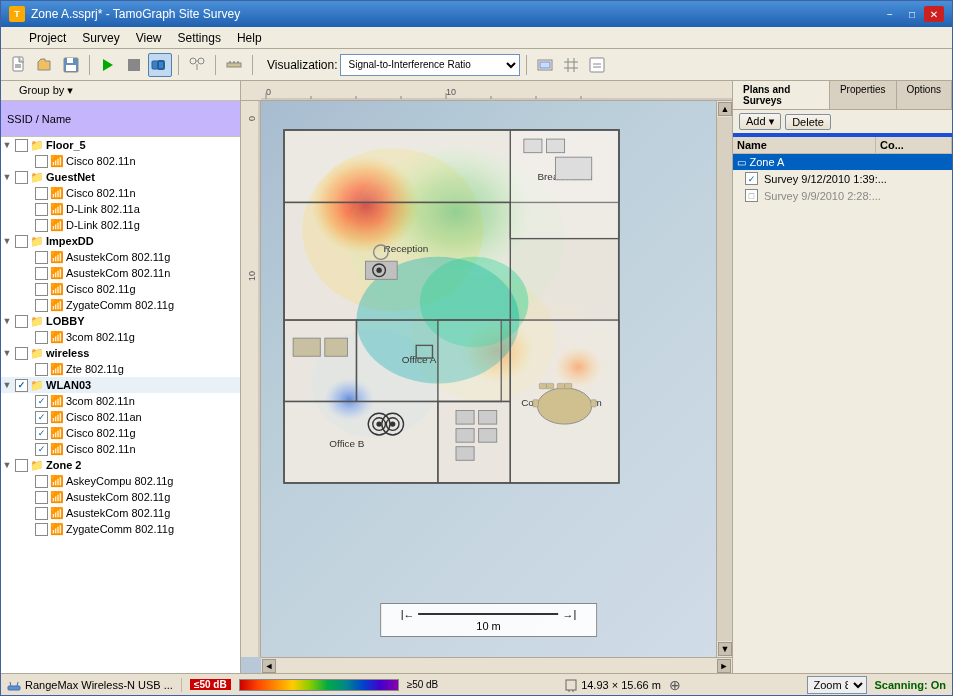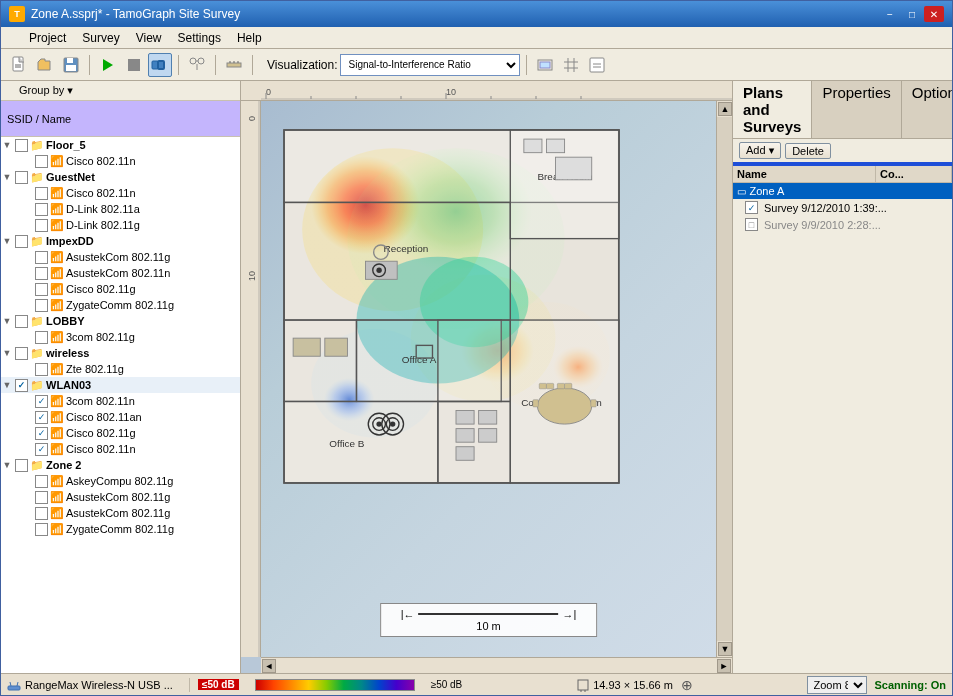--- a/index.html
+++ b/index.html
@@ -173,21 +173,21 @@
       display: flex;
       flex-direction: column;
     }
     .right-tabs {
       display: flex;
       background: #e0d8c8;
       border-bottom: 1px solid #b0a898;
     }
     .right-tab {
       padding: 3px 10px;
-      font-size: 15px;
+      font-size: 10px;
       cursor: pointer;
       border-right: 1px solid #b0a898;
       background: #d8d0c0;
     }
     .right-tab.active {
       background: #f0ece0;
       font-weight: bold;
     }
     .right-toolbar {
       padding: 3px 6px;
@@ -245,24 +245,24 @@
       height: 22px;
       display: flex;
       align-items: center;
       padding: 0 6px;
       font-size: 11px;
       gap: 8px;
     }
     .status-bar-adapter {
       display: flex; align-items: center; gap: 4px;
       border-right: 1px solid #c0b8a8;
-      padding-right: 16px;
+      padding-right: 8px;
     }
     .status-bar-legend {
-      display: flex; align-items: center; gap: 16px;
+      display: flex; align-items: center; gap: 8px;
     }
     .legend-bar {
       width: 160px; height: 12px;
       background: linear-gradient(to right, #cc0000, #ff4400, #ff8800, #ffcc00, #88cc00, #00aa44, #008888, #0044cc, #4400cc, #8800aa);
       border: 1px solid #888;
     }
     .status-bar-dimensions { margin-left: auto; display: flex; align-items: center; gap: 3px; }
     .status-bar-zoom { display: flex; align-items: center; gap: 2px; }
     .status-bar-scanning { font-weight: bold; color: #006000; }
     .zoom-select { font-size: 11px; border: 1px solid #8090a0; padding: 0 2px; height: 18px; width: 60px; }

